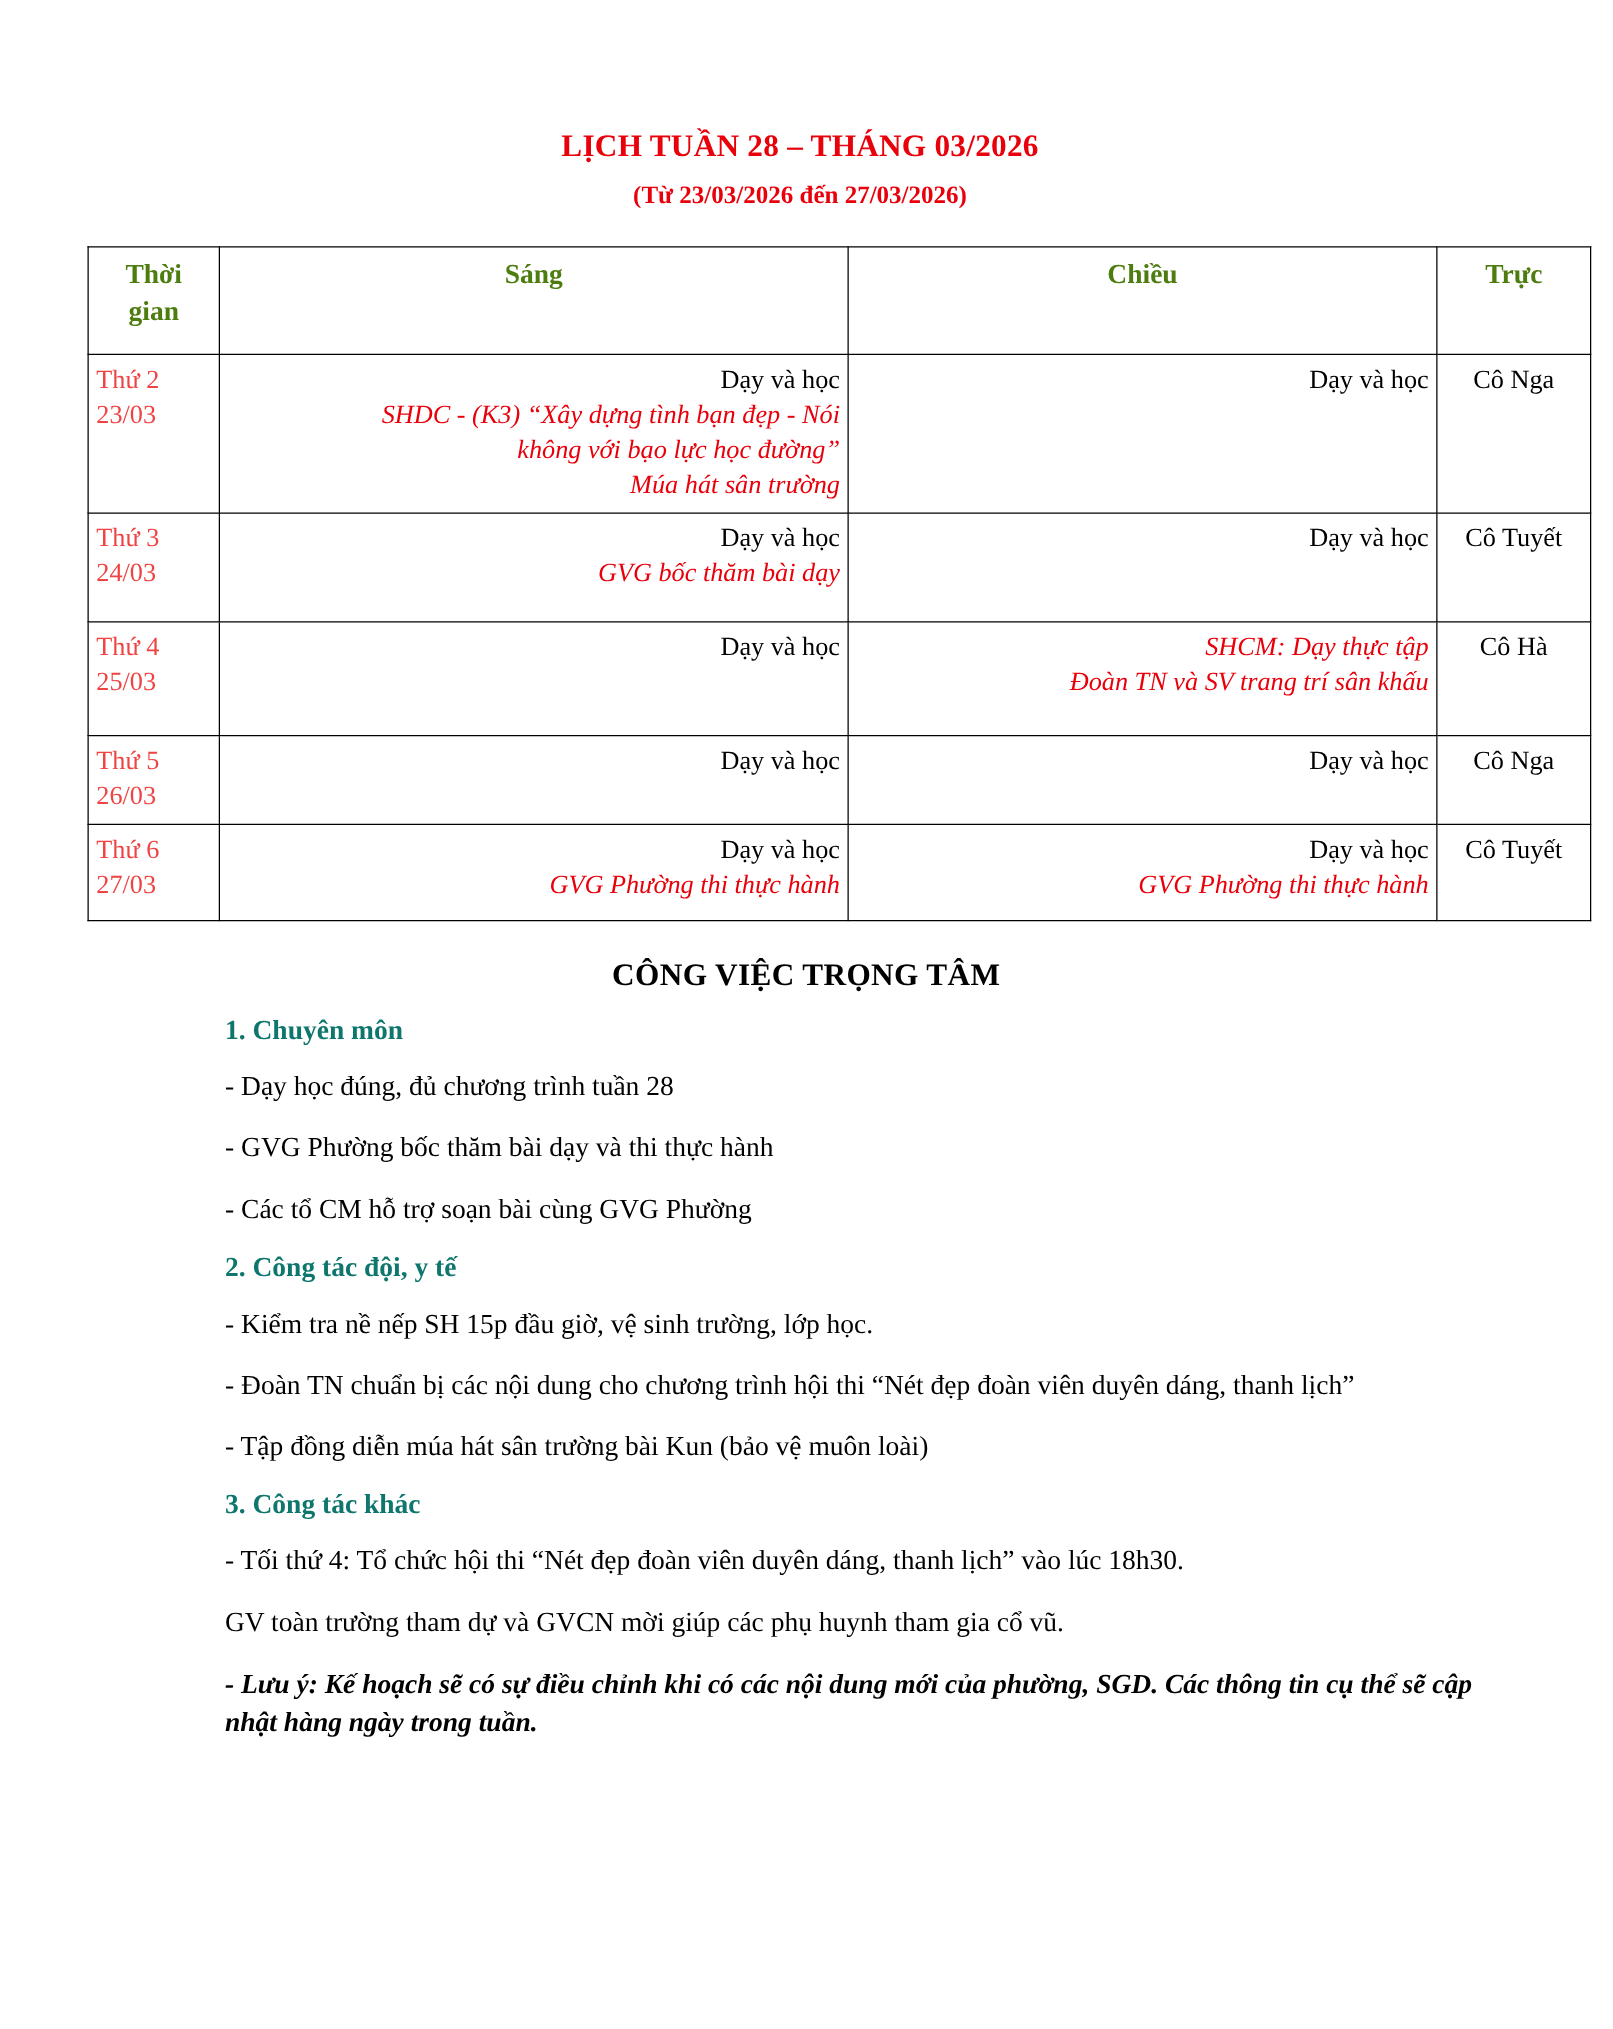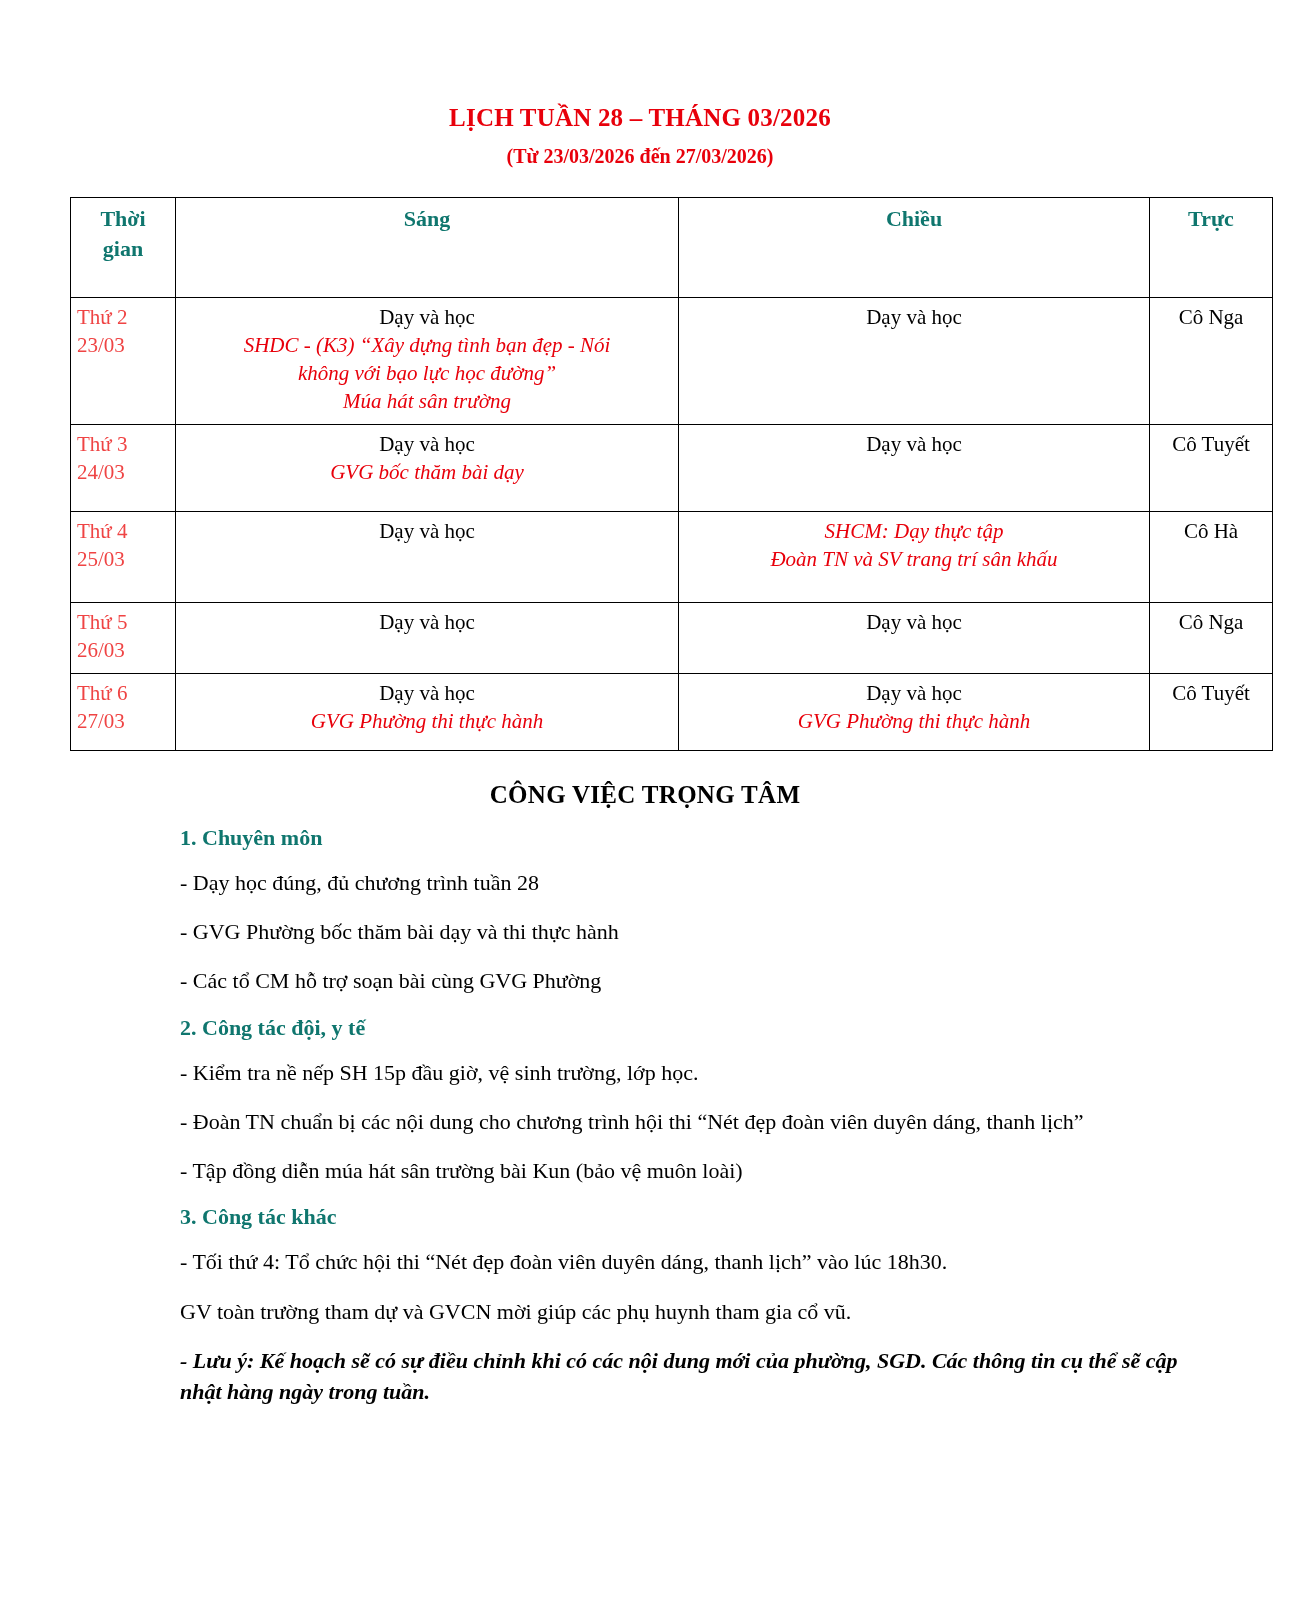--- a/index.html
+++ b/index.html
@@ -56,40 +56,40 @@
     vertical-align: top;
     font-size: 21px;
     line-height: 1.32;
   }
   th.col-time   { width: 92px; }
   th.col-morning{ width: 490px; }
   th.col-after  { width: 458px; }
   th.col-duty   { width: 110px; }
 
   table.schedule th {
-    color: #0f766e;
-    font-weight: bold;
-    text-align: center;
-    font-size: 22px;
-    padding-bottom: 34px;
+    color: #4d7c0f;
+    font-weight: bold;
+    text-align: center;
+    font-size: 22px;
+    padding-bottom: 20px;
   }
   th.col-time {
     text-align: center;
     padding-bottom: 8px;
   }
   .th-time-inner { line-height: 1.3; }
 
   td.time-cell {
     text-align: left;
     padding-left: 10px;
     color: #ef4444;
   }
   td.time-cell .line { display: block; }
 
-  td.body-cell { text-align: center; }
+  td.body-cell { text-align: right; }
   td.duty-cell { text-align: center; }
 
   .black-line {
     display: block;
     color: #000000;
   }
   .red-line {
     display: block;
     color: #e8000b;
     font-style: italic;

